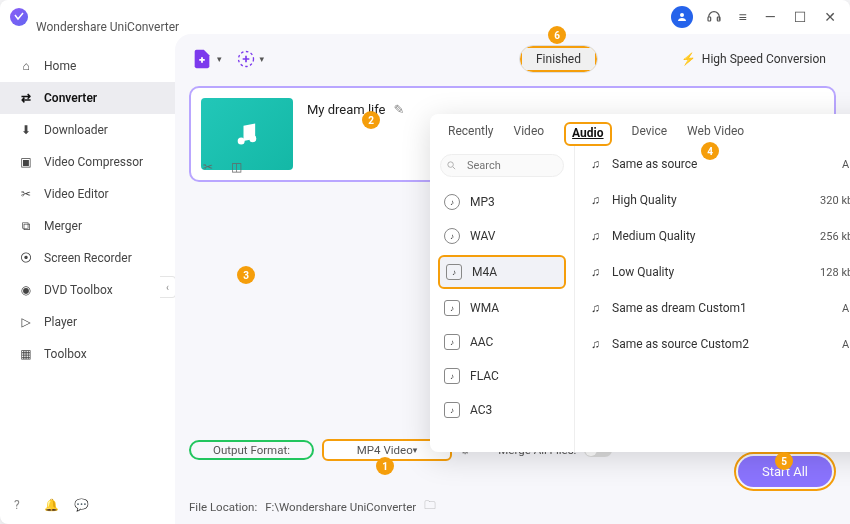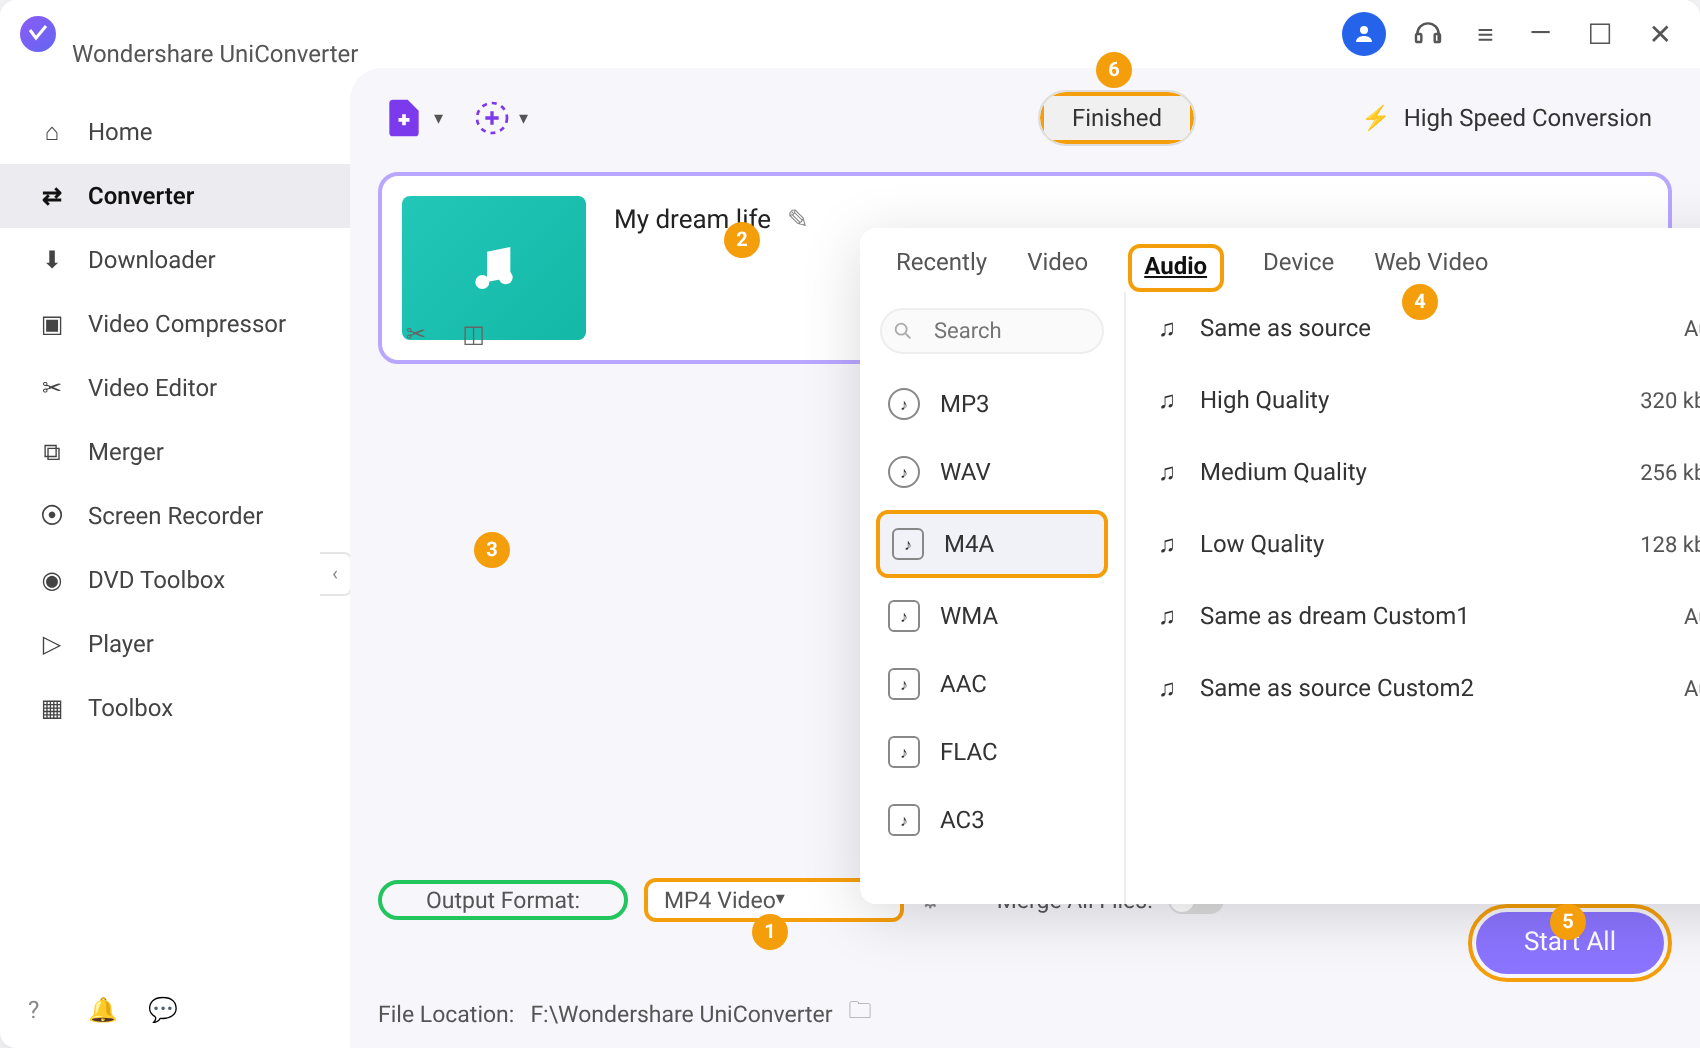--- a/index.html
+++ b/index.html
@@ -36,38 +36,38 @@
   .cardtitle { font-size: 13px; color:#222; display:flex; align-items:center; gap:8px; margin-top: 4px; }
   .cardtools { position:absolute; left: 12px; bottom:6px; display:flex; gap:18px; color:#666; }
   .convertbtn { position:absolute; right: 14px; top: 44px; background:#efeff5; padding:6px 18px; border-radius: 14px; font-size:12px; color:#555; }
 
   .dropdown { position:absolute; left: 255px; top: 80px; width: 495px; height: 338px; background:#fff; border-radius: 8px; box-shadow: 0 6px 30px rgba(0,0,0,0.15); display:flex; flex-direction:column; z-index:10; }
   .dd-tabs { display:flex; gap: 20px; padding: 10px 18px 0 18px; font-size: 12px; color:#555; }
   .dd-tab { padding-bottom: 6px; cursor:pointer; }
   .dd-tab.active { color:#111; font-weight:700; border-bottom: 2px solid #333; }
   .dd-tab.ring { border: 2px solid #f59e0b; border-radius: 6px; padding: 2px 6px 4px 6px; margin-top: -2px; text-decoration: underline; }
   .dd-body { flex:1; display:flex; overflow:hidden; }
-  .fmtcol { width: 133px; border-right: 1px solid #eee; display:flex; flex-direction:column; }
+  .fmtcol { width: 145px; border-right: 1px solid #eee; display:flex; flex-direction:column; }
   .searchwrap { padding: 8px 10px; }
   .search { width:100%; border:1px solid #eee; background:#fafafa; border-radius:12px; padding:4px 8px 4px 26px; font-size:11px; color:#888; }
   .search-cont { position:relative; }
   .search-cont svg { position:absolute; left:16px; top:14px; width:11px; height:11px; fill:#aaa; }
   .fmt { display:flex; align-items:center; gap: 10px; padding: 9px 14px; font-size: 12px; color:#333; cursor:pointer; }
   .fmt.sel { background:#f1f2f7; }
   .fmt.ring { border: 2px solid #f59e0b; border-radius: 6px; margin: 2px 8px; padding: 7px 6px; }
   .fmticon { width:16px; height:16px; border:1.5px solid #888; border-radius:50%; display:flex; align-items:center; justify-content:center; font-size:8px; }
   .fmticon.sq { border-radius:3px; }
   .qcol { flex:1; overflow-y:auto; }
   .qrow { display:flex; align-items:center; gap: 12px; padding: 11px 16px; font-size:12px; color:#333; }
   .qrow .rate { margin-left:auto; margin-right: 44px; color:#555; font-size: 11px; }
 
   .bottombar { margin-top:auto; padding-top: 8px; display:flex; flex-direction:column; gap: 6px; font-size: 11.5px; color:#555; }
   .brow { display:flex; align-items:center; gap: 8px; }
   .of-label { border: 2px solid #22c55e; border-radius: 10px; padding: 1px 22px; }
-  .of-select { border: 2px solid #f59e0b; border-radius: 6px; padding: 2px 8px; min-width: 130px; display:flex; align-items:center; justify-content:flex-start; background:#fff; }
+  .of-select { border: 2px solid #f59e0b; border-radius: 6px; padding: 2px 8px; min-width: 130px; display:flex; align-items:center; justify-content:center; background:#fff; }
   .startall { margin-left:auto; background:#8b74ff; color:#fff; font-size: 13px; padding: 8px 24px; border-radius: 18px; border:none; cursor:pointer; }
   .start-wrap { border: 2px solid #f59e0b; border-radius: 22px; padding: 2px; margin-top: 44px; }
   .toggle { width: 28px; height: 14px; background:#ddd; border-radius: 8px; position:relative; }
   .toggle::after { content:""; position:absolute; left:1px; top:1px; width:12px; height:12px; background:#fff; border-radius:50%; }
 
   .numbubble { position:absolute; width:18px; height:18px; border-radius:50%; background:#f59e0b; color:#fff; font-size:10px; font-weight:700; display:flex; align-items:center; justify-content:center; z-index:25; }
 
   .footer-icons { position:absolute; bottom:10px; left:14px; display:flex; gap:14px; color:#888; }
   .fi { width:16px; height:16px; cursor:pointer; }
 </style>

